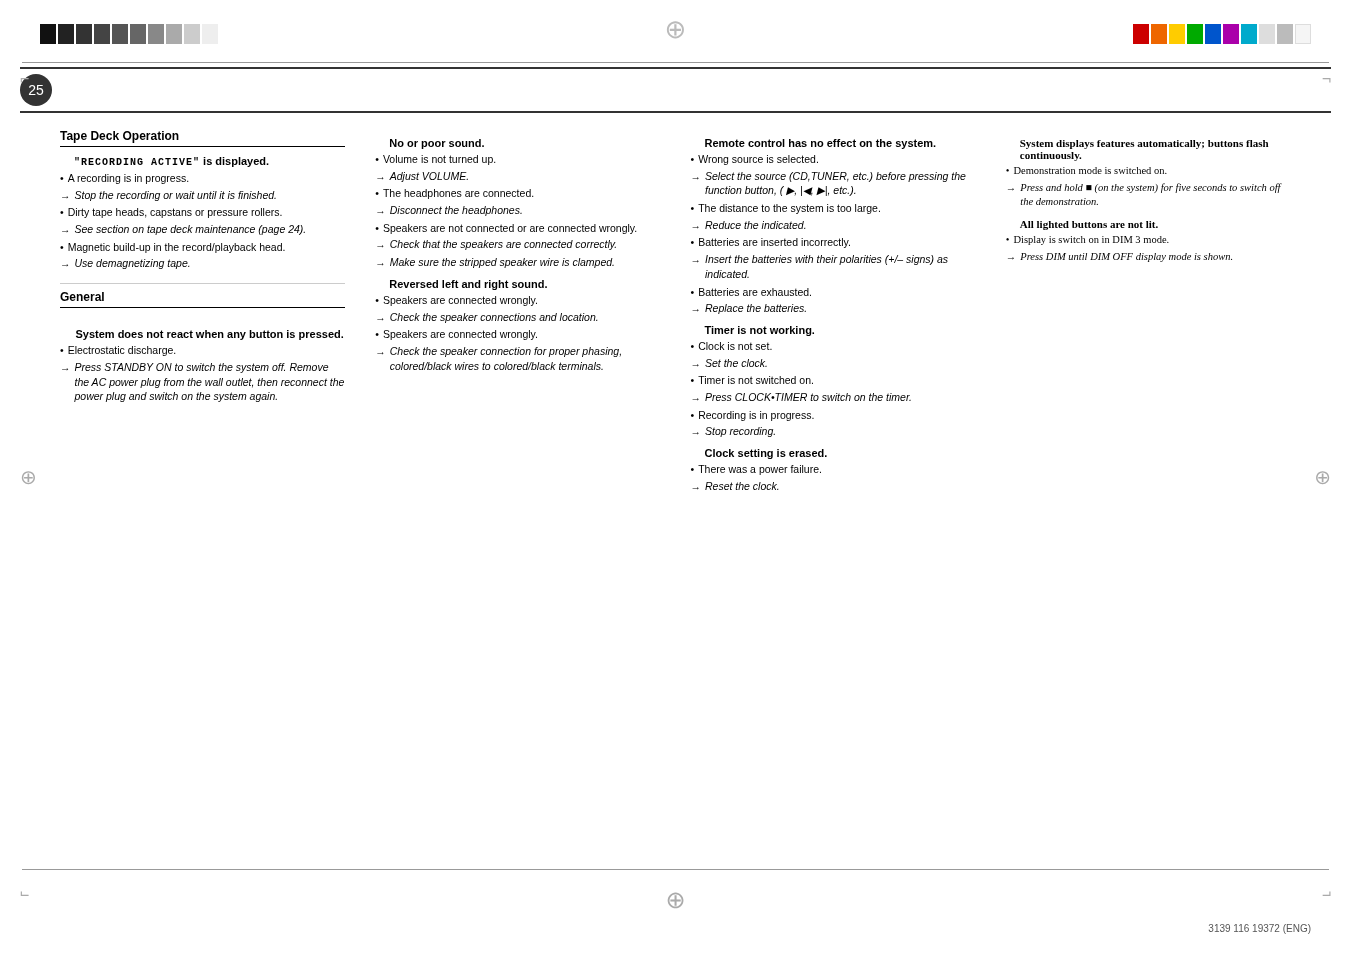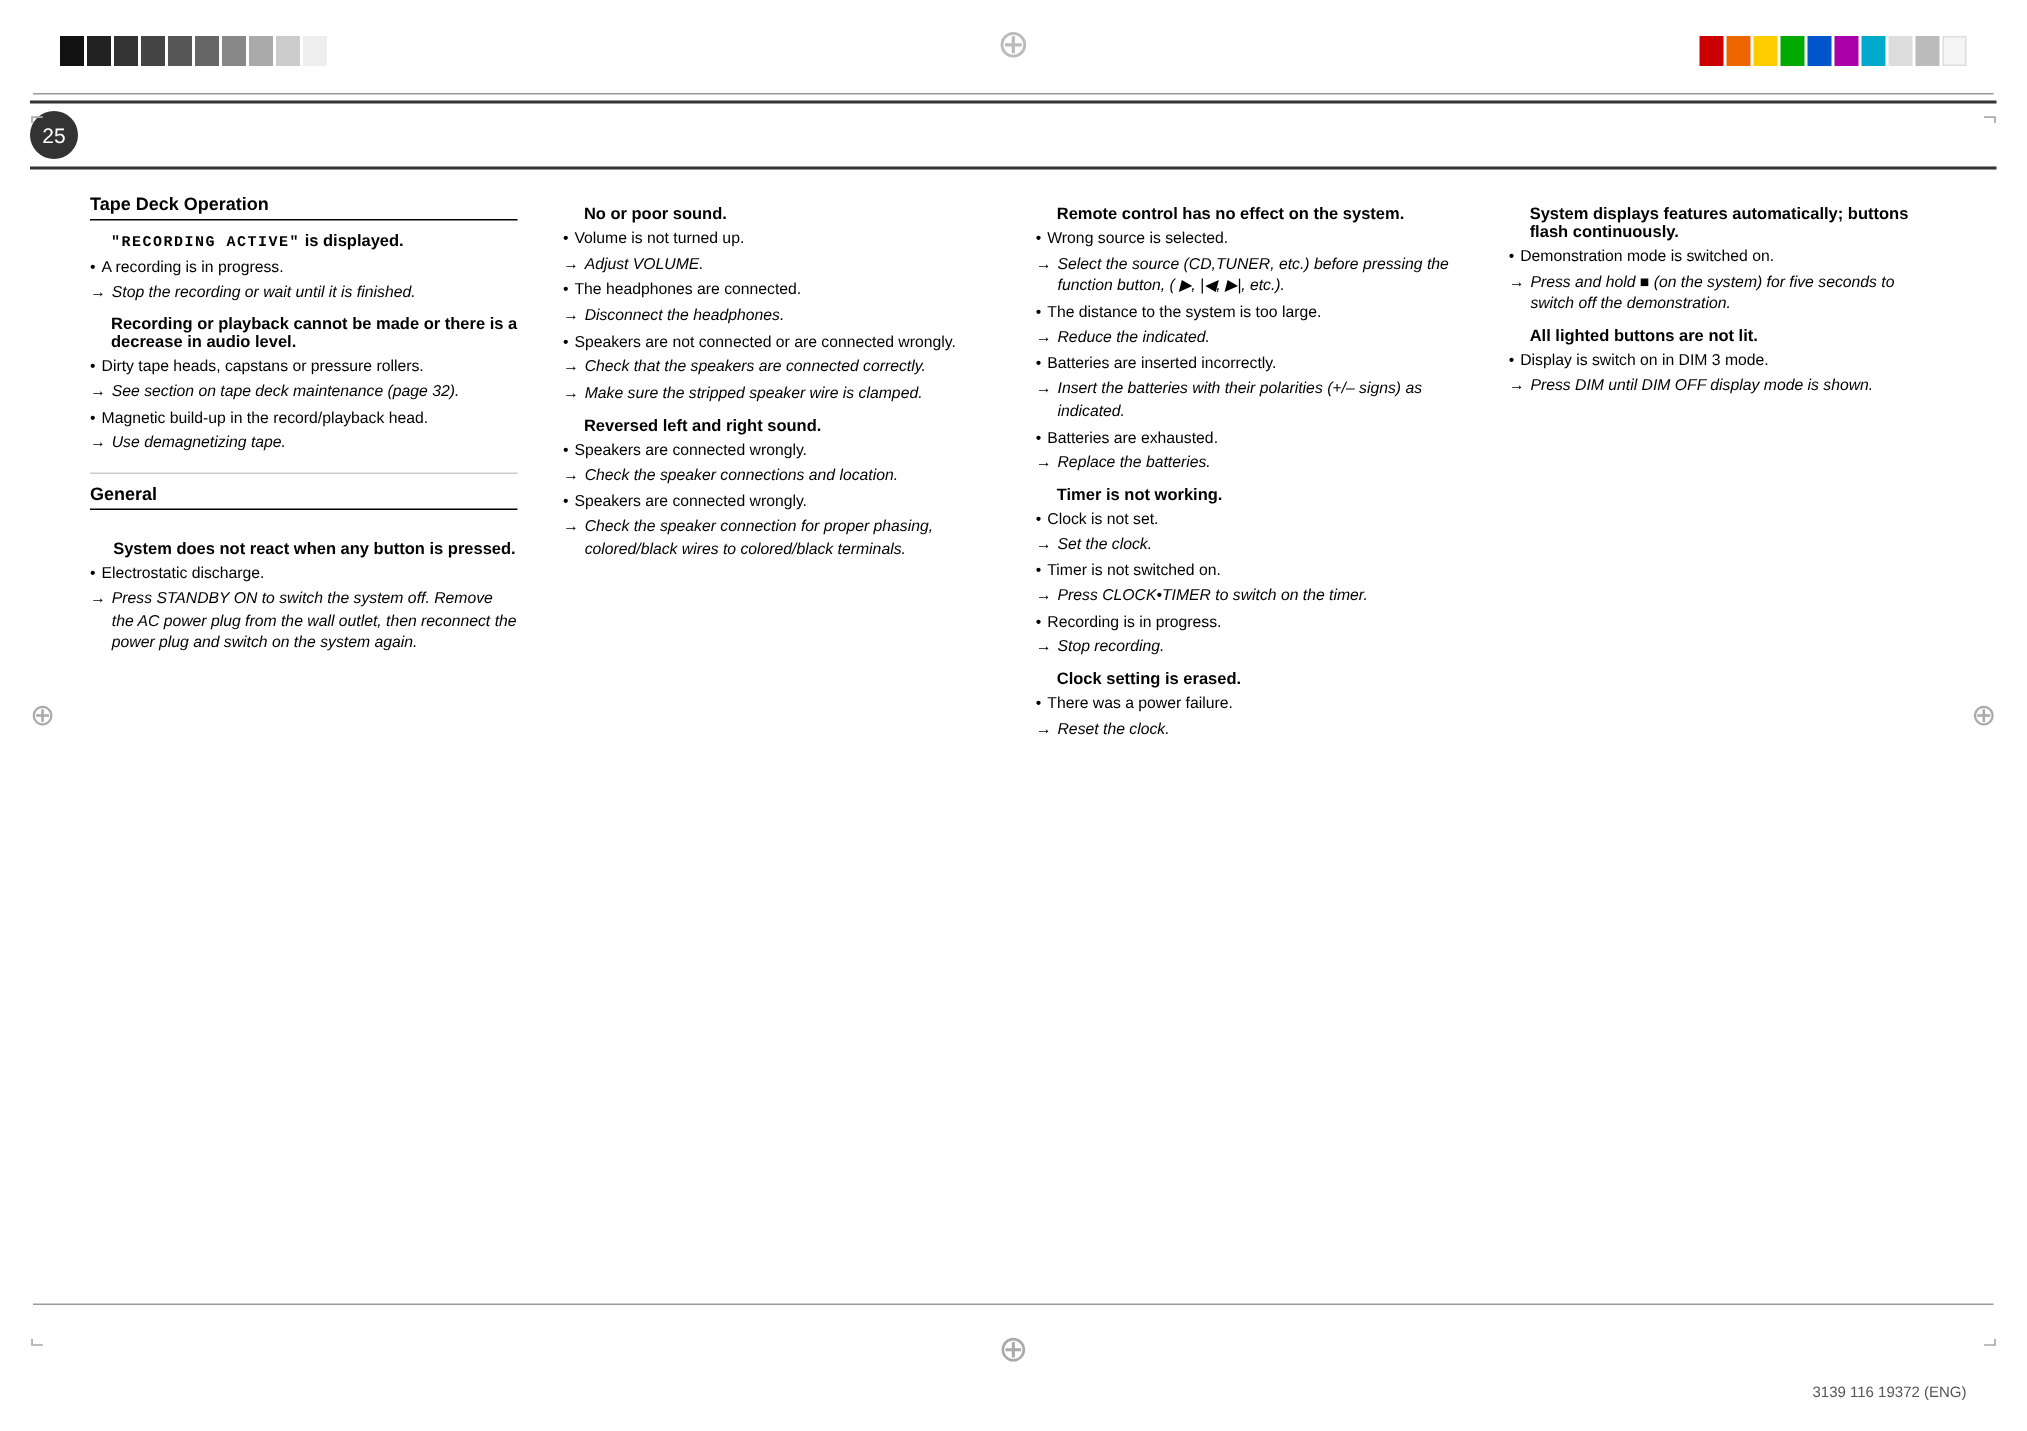--- a/index.html
+++ b/index.html
@@ -62,20 +62,21 @@
     }
 
     
     .col {
       flex: 1;
       padding-right: 20px;
     }
 
     .col:last-child {
       padding-right: 0;
+      font-family: Liberation Serif, serif;
     }
 
     .section-title {
       font-weight: bold;
       font-size: 12px;
       margin-bottom: 4px;
       border-bottom: 1px solid #000;
       padding-bottom: 3px;
     }
 
@@ -253,28 +254,27 @@
       </div>
       <div class="bullet-item">
         <span class="bullet">•</span>
         <span>A recording is in progress.</span>
       </div>
       <div class="arrow-item">
         <span class="arrow">→</span>
         <span><em>Stop the recording or wait until it is finished.</em></span>
       </div>
 
-      <div class="subsection-title mt-8">Recording or playback cannot be made or there is a decrease in audio level.</div>
       <div class="bullet-item">
         <span class="bullet">•</span>
         <span>Dirty tape heads, capstans or pressure rollers.</span>
       </div>
       <div class="arrow-item">
         <span class="arrow">→</span>
-        <span><em>See section on tape deck maintenance (page 32).</em></span>
+        <span><em>See section on tape deck maintenance (page 24).</em></span>
       </div>
       <div class="bullet-item">
         <span class="bullet">•</span>
         <span>Magnetic build-up in the record/playback head.</span>
       </div>
       <div class="arrow-item">
         <span class="arrow">→</span>
         <span><em>Use demagnetizing tape.</em></span>
       </div>
 

